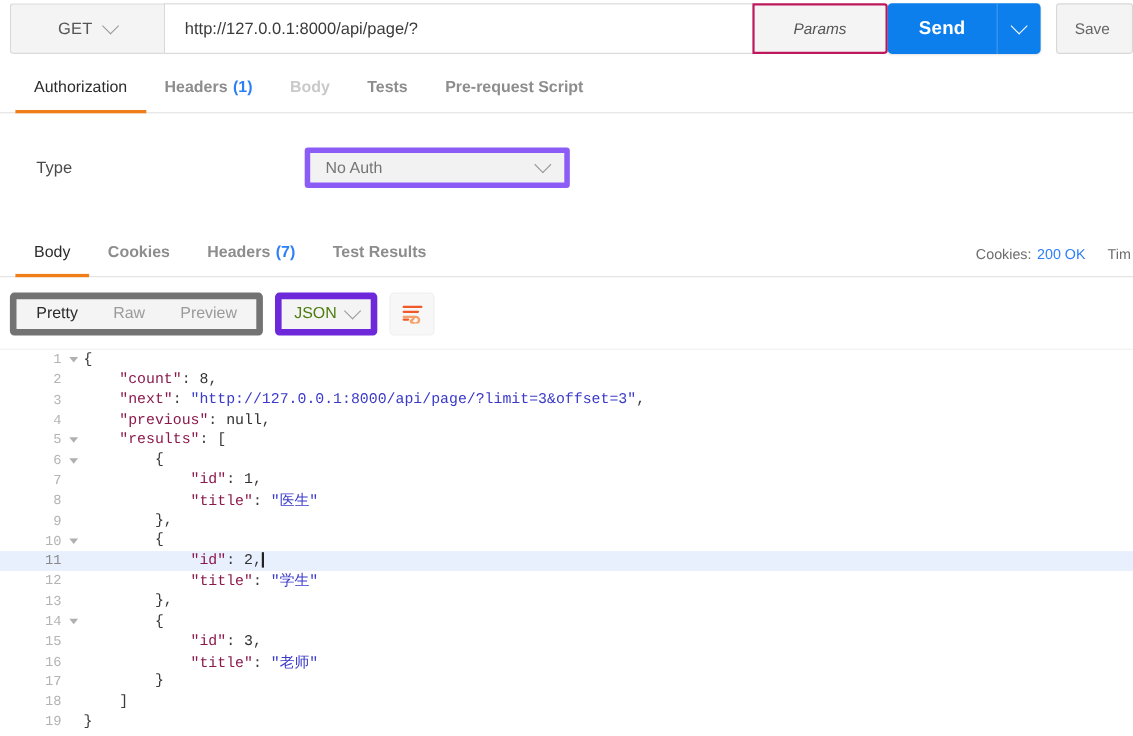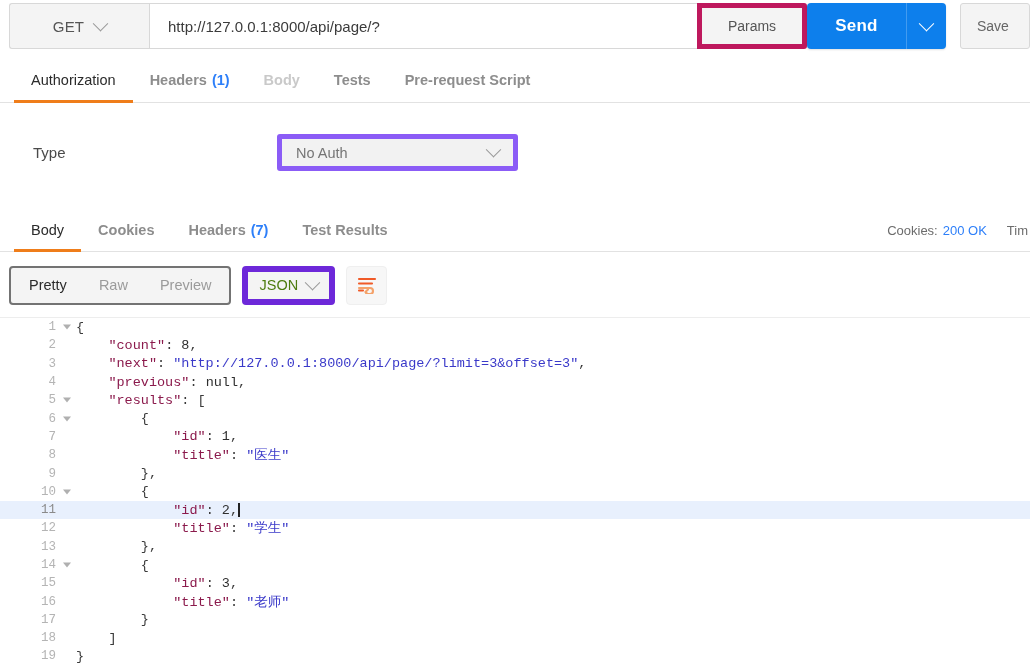--- a/index.html
+++ b/index.html
@@ -41,27 +41,28 @@
     flex: 1; height: 46px;
     background: #ffffff;
     border: 1px solid #d8d8d8;
     border-right: none;
     display: flex; align-items: center;
     padding-left: 18px;
     cursor: text;
   }
   .url-text { font-size: 15px; color: #3b3b3b; }
   .params-btn {
-    width: 110px; height: 46px;
-    background: #f4f4f4;
-    border: 5px solid #be185d;
+    width: 123px; height: 46px;
+    background: #f4f4f4;
+    border: 2px solid #be185d;
     border-radius: 0 3px 3px 0;
     display: flex; align-items: center; justify-content: center;
     font-size: 14px; color: #555;
     cursor: pointer;
+    font-style: italic;
   }
   .send-group {
     display: flex; align-items: stretch;
     height: 46px;
     background: #0d7fec;
     border-radius: 4px;
     overflow: hidden;
     box-shadow: 0 1px 2px rgba(0,0,0,.12);
     cursor: pointer;
   }
@@ -160,21 +161,21 @@
     position: absolute; left: 0; top: 253px;
     width: 1030px; height: 65px;
     display: flex; align-items: center;
     padding-left: 9px; gap: 11px;
     border-bottom: 1px solid #ededed;
   }
   .seg {
     display: flex; align-items: center;
     height: 39px;
     background: #f4f4f4;
-    border: 2px solid #737373;
+    border: 6px solid #737373;
     border-radius: 4px;
     padding: 0 2px;
   }
   .seg-item {
     padding: 0 16px; height: 35px;
     display: flex; align-items: center;
     font-size: 14.5px; color: #9b9b9b;
     cursor: pointer; border-radius: 3px;
   }
   .seg-item.active { color: #2b2b2b; }

